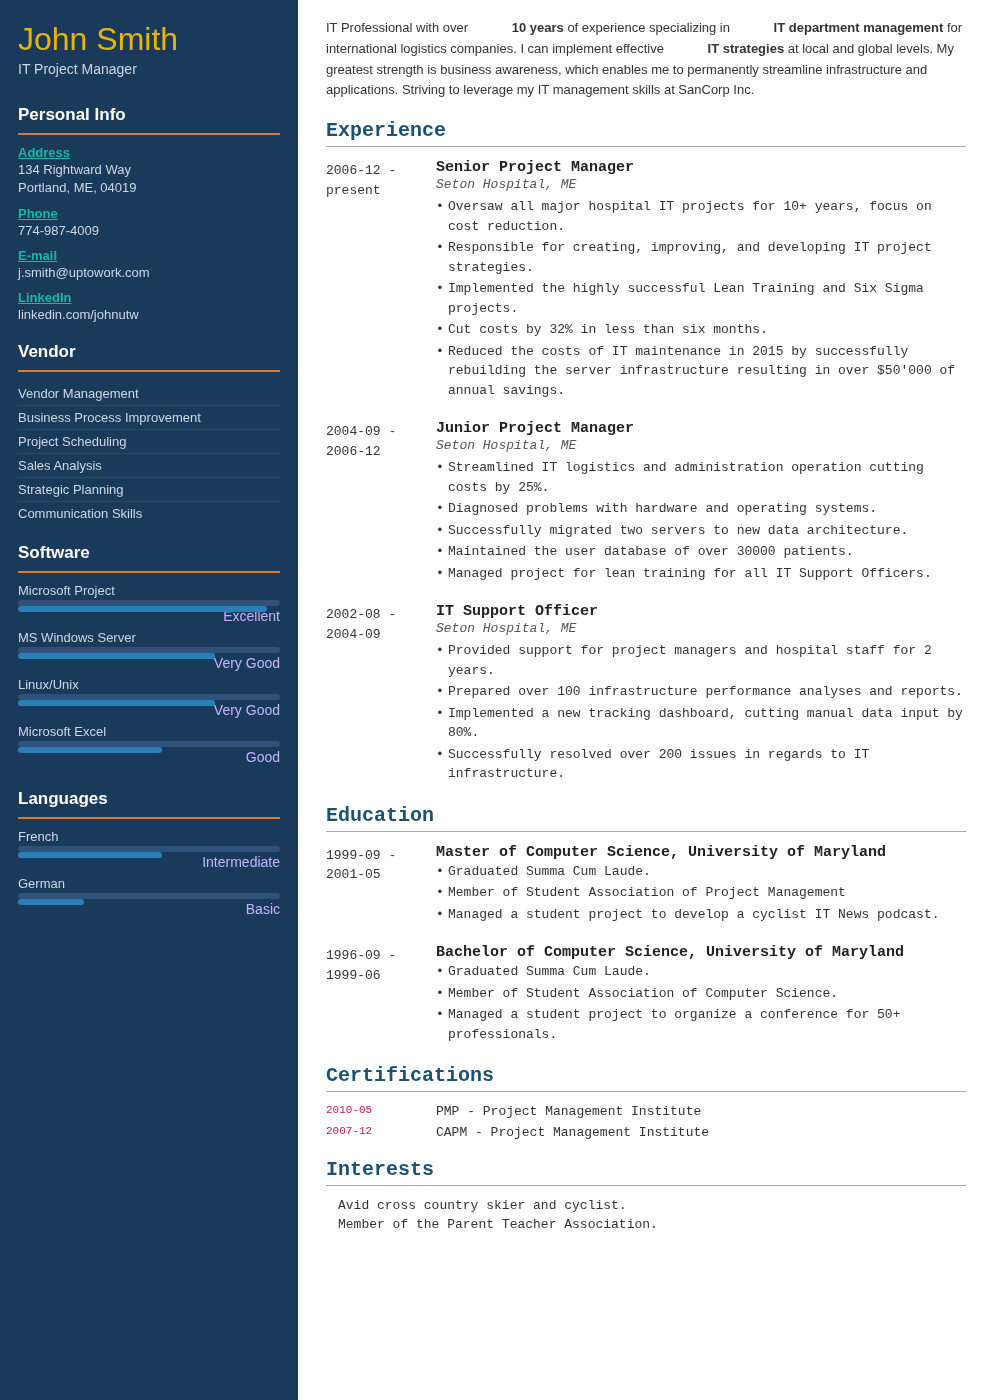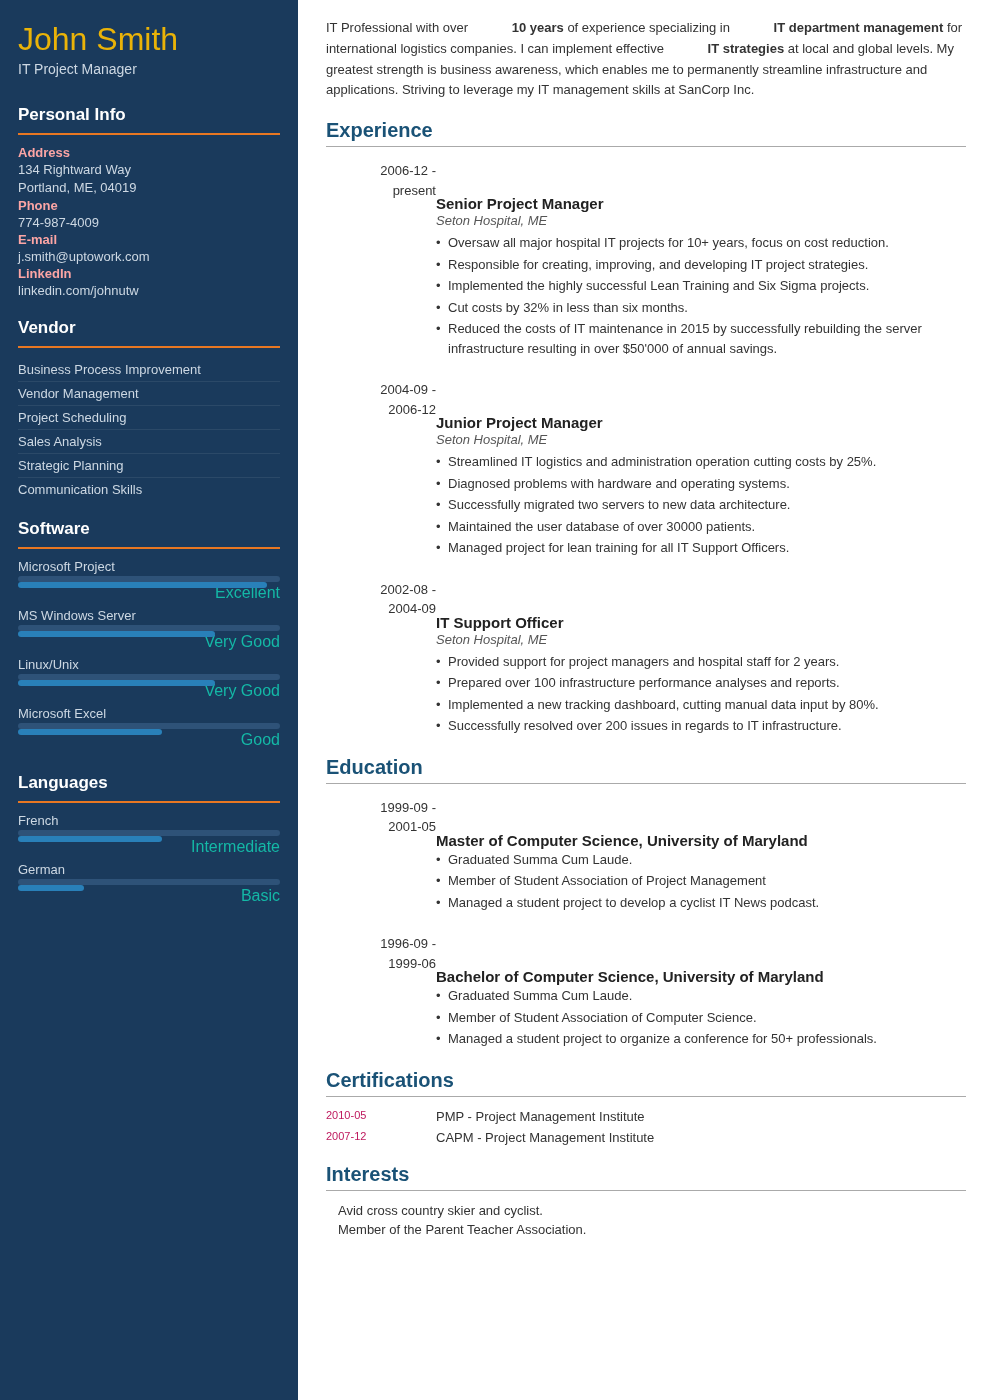--- a/index.html
+++ b/index.html
@@ -49,24 +49,25 @@
       font-size: 17px;
       font-weight: 700;
       color: #fff;
       border-bottom: 2px solid #e87722;
       padding-bottom: 8px;
       margin-bottom: 10px;
     }
 
     .info-label {
       font-weight: 700;
-      color: #fca5a5;
-      font-size: 13px;
-      margin-top: 0;
+      color: #14b8a6;
+      font-size: 13px;
+      margin-top: 8px;
       margin-bottom: 1px;
+      text-decoration: underline;
     }
 
     .info-value {
       color: #cdd8e3;
       font-size: 13px;
       line-height: 1.4;
     }
 
     .skill-item {
       color: #cdd8e3;
@@ -98,22 +99,22 @@
 
     .bar-fill {
       height: 6px;
       background: #2980b9;
       border-radius: 3px;
       display: inline-block;
     }
 
     .bar-label {
       text-align: right;
-      color: #14b8a6;
-      font-size: 16px;
+      color: #c4b5fd;
+      font-size: 14px;
       margin-bottom: 6px;
     }
 
     .lang-item {
       margin-bottom: 6px;
     }
 
     .lang-name {
       color: #cdd8e3;
       font-size: 13px;
@@ -143,46 +144,45 @@
       font-size: 20px;
       font-weight: 700;
       color: #1a5276;
       border-bottom: 1px solid #aaa;
       padding-bottom: 4px;
       margin-bottom: 12px;
     }
 
     .section {
       margin-bottom: 18px;
+      font-family: Liberation Mono, monospace;
     }
 
     .experience-entry {
       display: flex;
       margin-bottom: 18px;
     }
 
     .entry-date {
       min-width: 110px;
       font-size: 13px;
       color: #333;
       padding-top: 2px;
       line-height: 1.5;
-      text-align: right;
     }
 
     .entry-content {
       flex: 1;
     }
 
     .entry-job-title {
       font-size: 15px;
       font-weight: 700;
       color: #222;
       margin-bottom: 1px;
-      margin-top: 36px;
     }
 
     .entry-company {
       font-style: italic;
       color: #555;
       font-size: 13px;
       margin-bottom: 5px;
     }
 
     .entry-bullets {
@@ -250,22 +250,22 @@
       <div class="info-label">E-mail</div>
       <div class="info-value">j.smith@uptowork.com</div>
       <div class="info-label">LinkedIn</div>
       <div class="info-value">linkedin.com/johnutw</div>
     </div>
   </div>
 
   <div class="sidebar-section">
     <div class="sidebar-section-title">Vendor</div>
     <div>
+      <div class="skill-item">Vendor Management</div>
       <div class="skill-item">Business Process Improvement</div>
-      <div class="skill-item">Vendor Management</div>
       <div class="skill-item">Project Scheduling</div>
       <div class="skill-item">Sales Analysis</div>
       <div class="skill-item">Strategic Planning</div>
       <div class="skill-item">Communication Skills</div>
     </div>
   </div>
 
   <div class="sidebar-section">
     <div class="sidebar-section-title">Software</div>
     <div>

